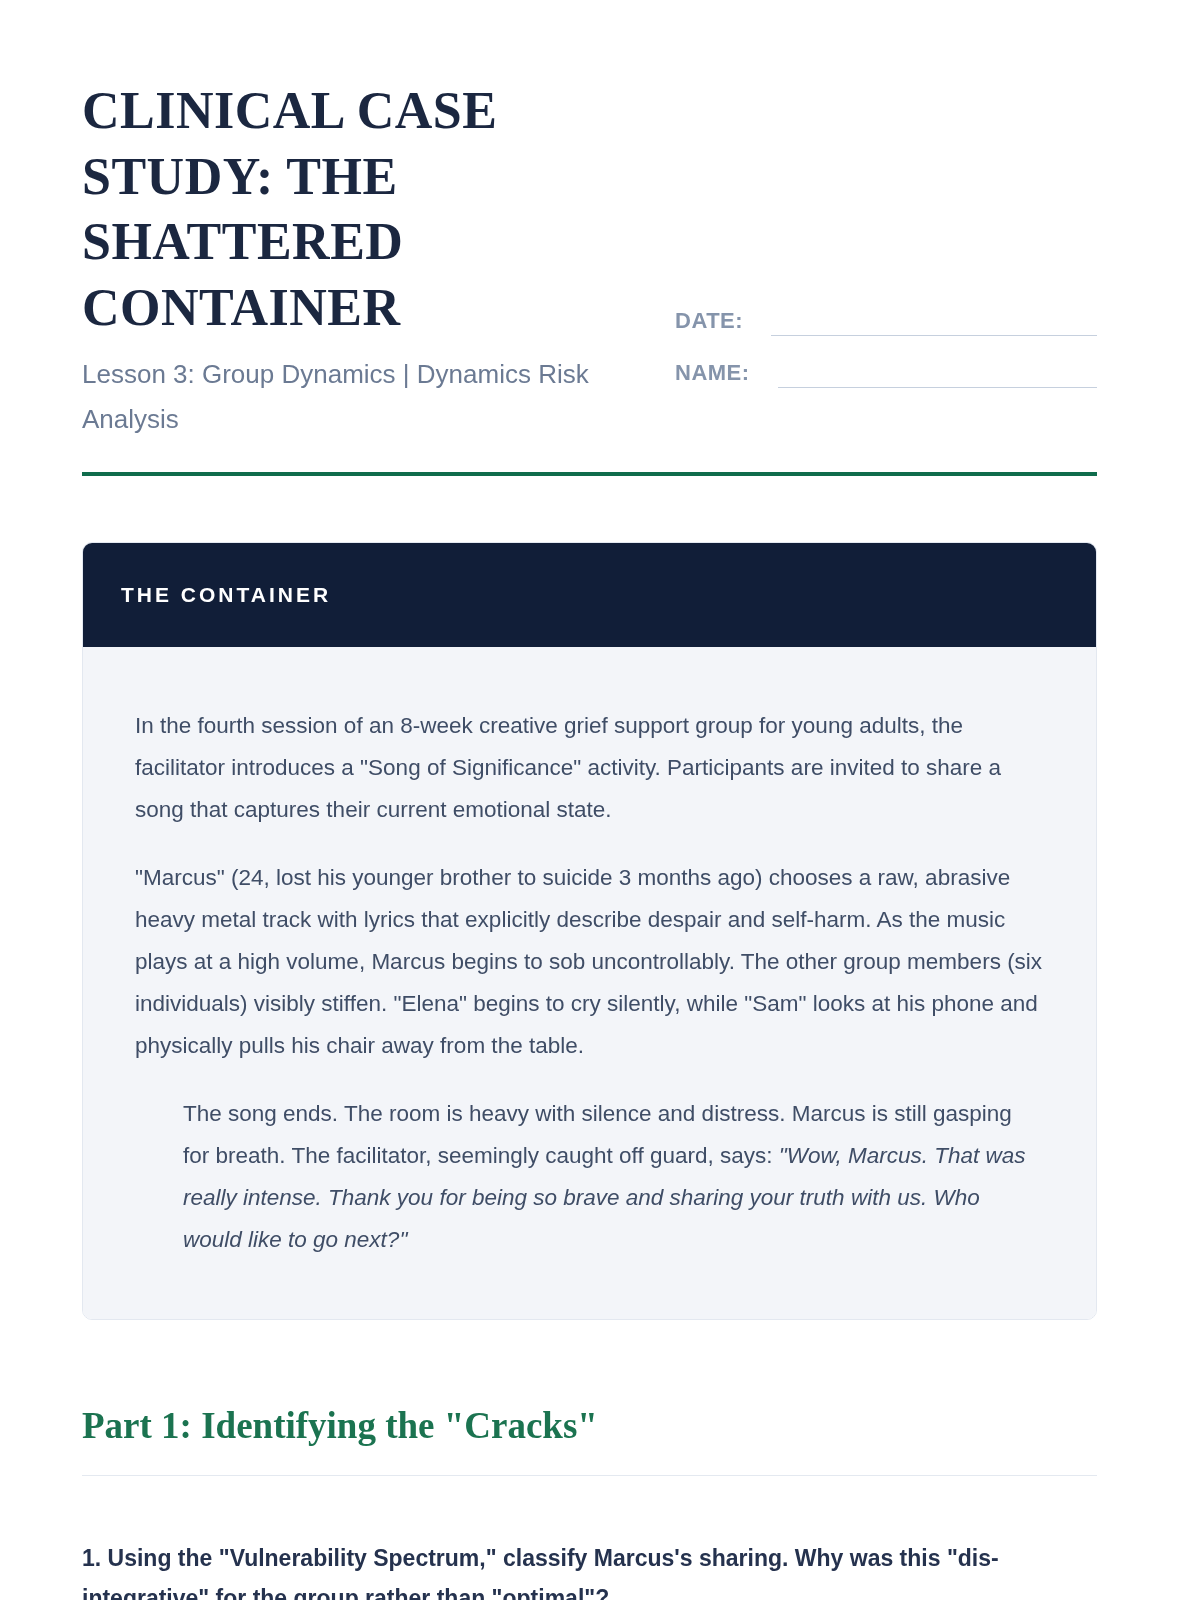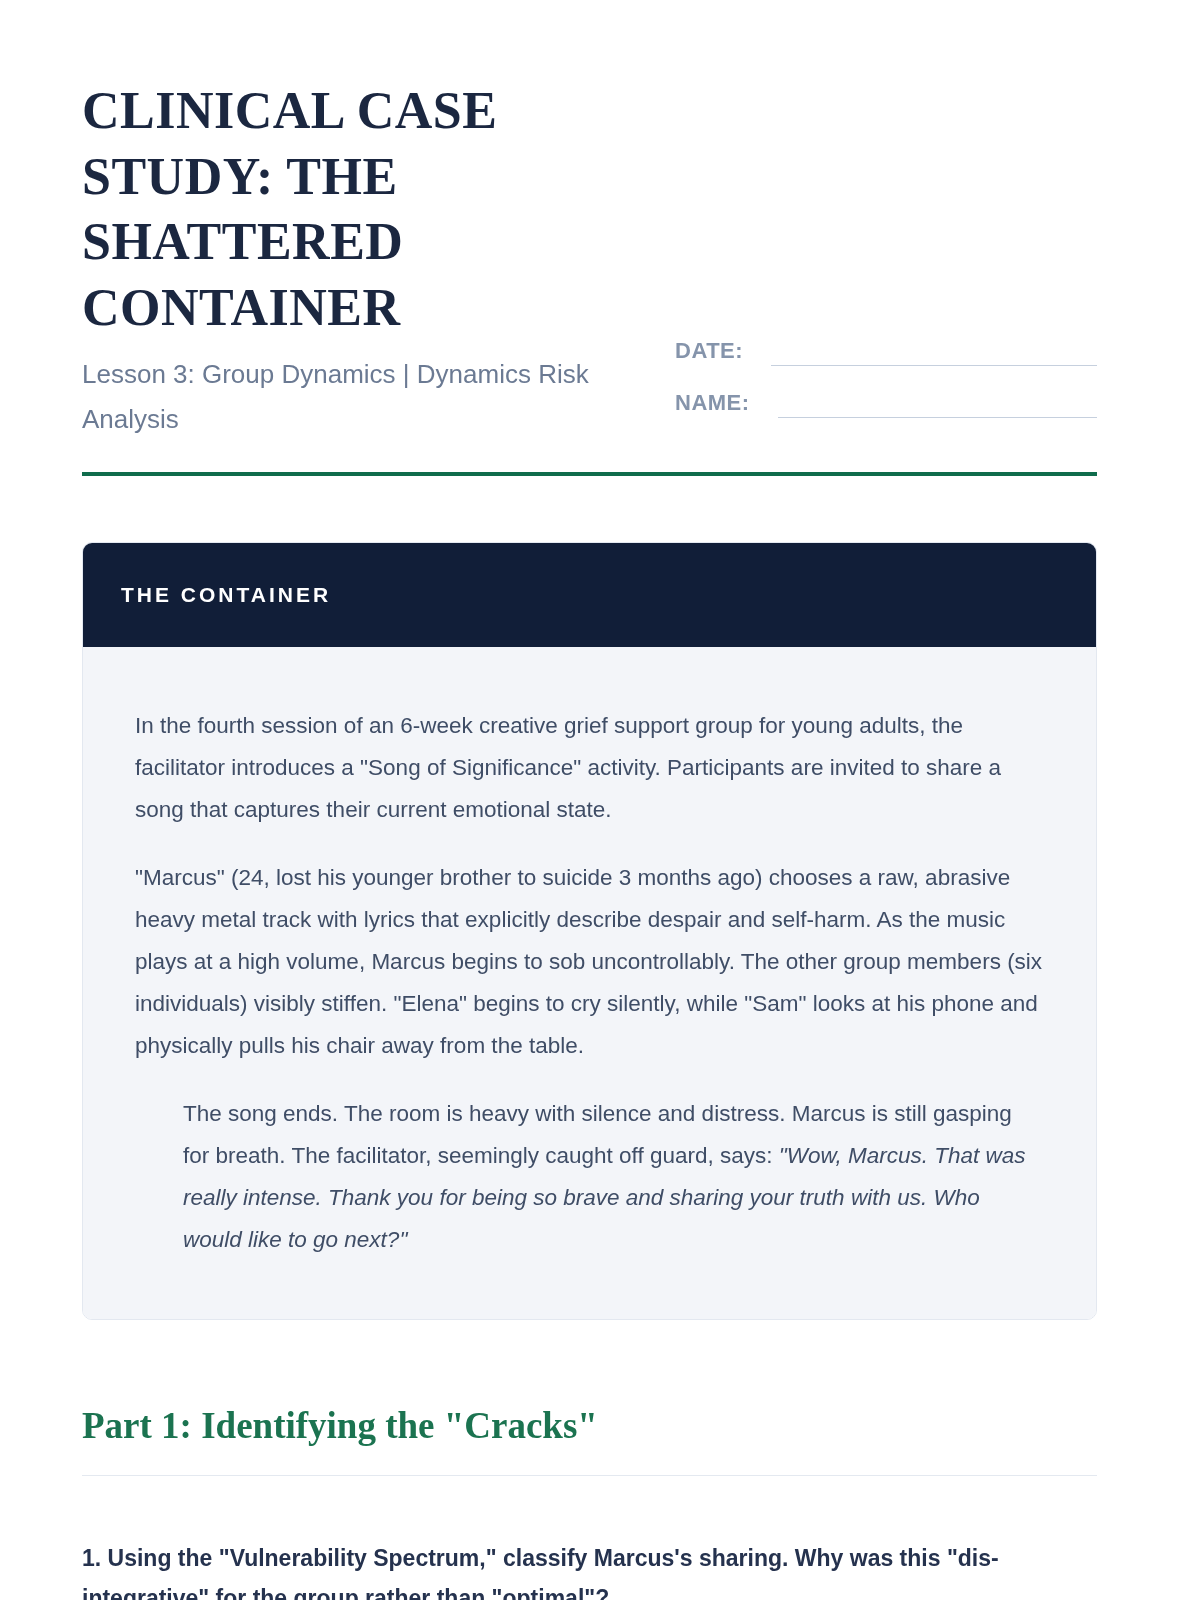--- a/index.html
+++ b/index.html
@@ -15,21 +15,21 @@
     color: #3f4d66;
   }
   .content {
     padding: 78px 103px 0 82px;
   }
 
   
   .header-row {
     display: flex;
     justify-content: space-between;
-    align-items: flex-end;
+    align-items: center;
   }
   .title-block { max-width: 620px; }
   .page-title {
     margin: 0;
     font-family: "Liberation Serif", serif;
     font-weight: 700;
     font-size: 52px;
     line-height: 1.26;
     letter-spacing: 0.5px;
     color: #1b2740;
@@ -147,21 +147,21 @@
       </div>
     </div>
 
     <div class="accent-rule"></div>
 
     <div class="scenario-card">
       <div class="scenario-header">
         <h2 class="scenario-heading">THE CONTAINER</h2>
       </div>
       <div class="scenario-body">
-        <p>In the fourth session of an 6-week creative grief support group for young adults, the facilitator introduces a "Song of Significance" activity. Participants are invited to share a song that captures their current emotional state.</p>
+        <p>In the fourth session of an 8-week creative grief support group for young adults, the facilitator introduces a "Song of Significance" activity. Participants are invited to share a song that captures their current emotional state.</p>
         <p>"Marcus" (24, lost his younger brother to suicide 3 months ago) chooses a raw, abrasive heavy metal track with lyrics that explicitly describe despair and self-harm. As the music plays at a high volume, Marcus begins to sob uncontrollably. The other group members (six individuals) visibly stiffen. "Elena" begins to cry silently, while "Sam" looks at his phone and physically pulls his chair away from the table.</p>
         <p><span>The song ends. The room is heavy with silence and distress. Marcus is still gasping for breath. The facilitator, seemingly caught off guard, says: </span><span class="facilitator-quote">"Wow, Marcus. That was really intense. Thank you for being so brave and sharing your truth with us. Who would like to go next?"</span></p>
       </div>
     </div>
 
     <h2 class="part-heading">Part 1: Identifying the "Cracks"</h2>
     <hr class="part-divider">
 
     <div class="question">1. Using the "Vulnerability Spectrum," classify Marcus's sharing. Why was this "dis-integrative" for the group rather than "optimal"?</div>
 

